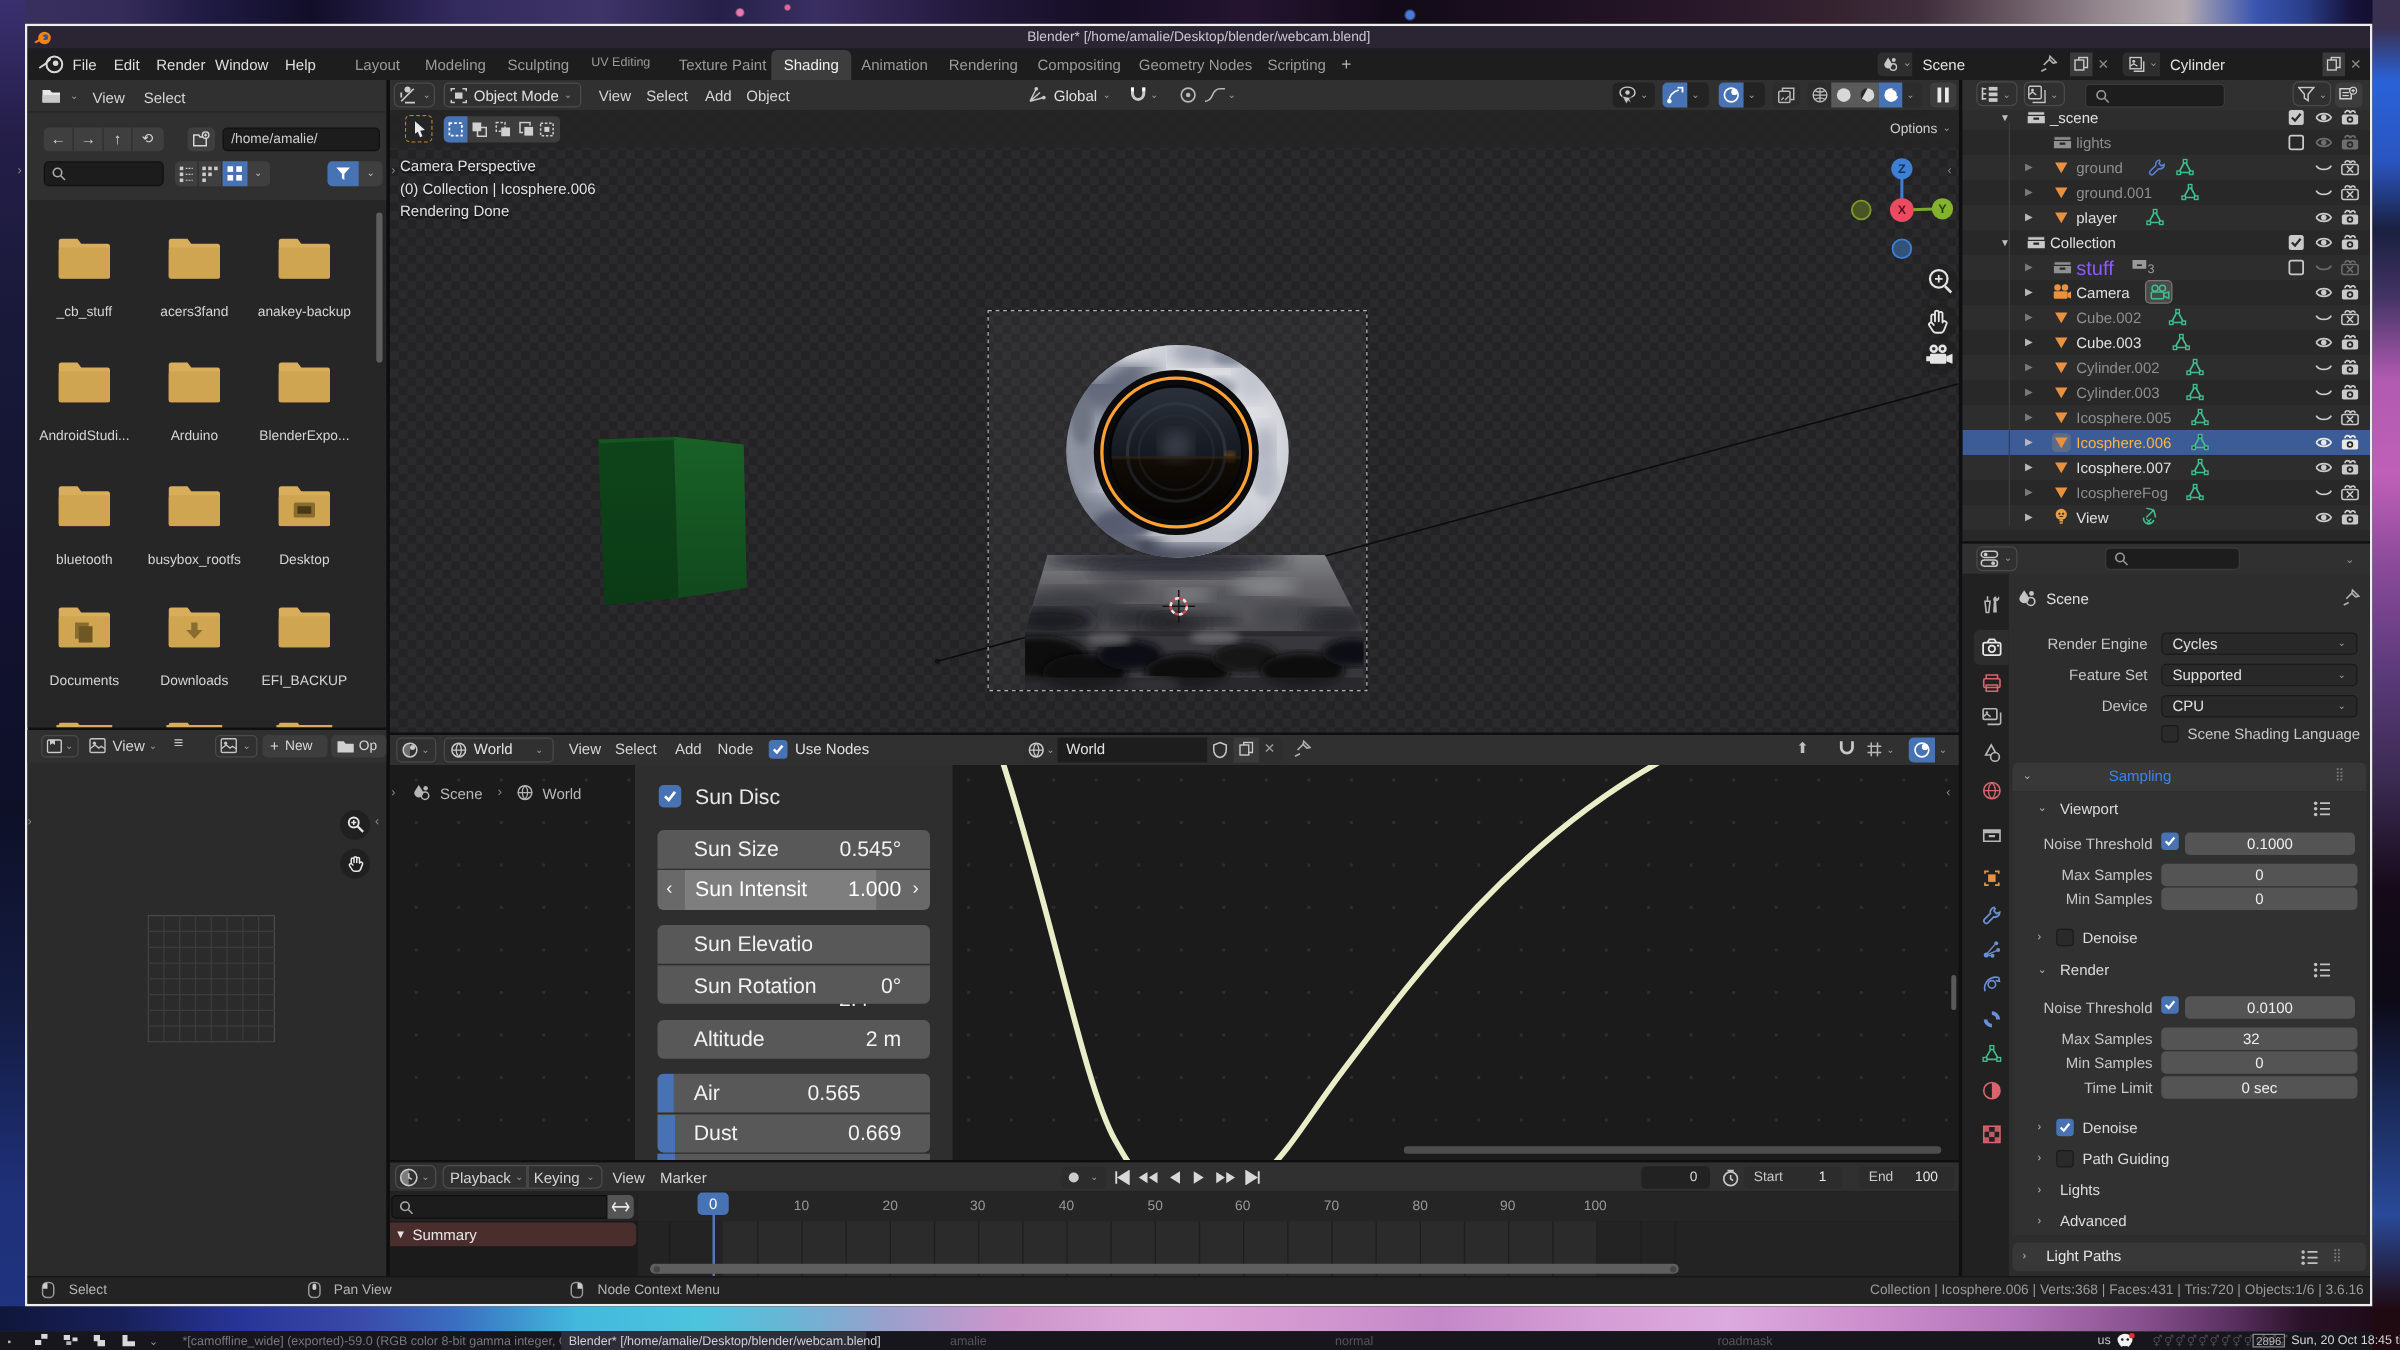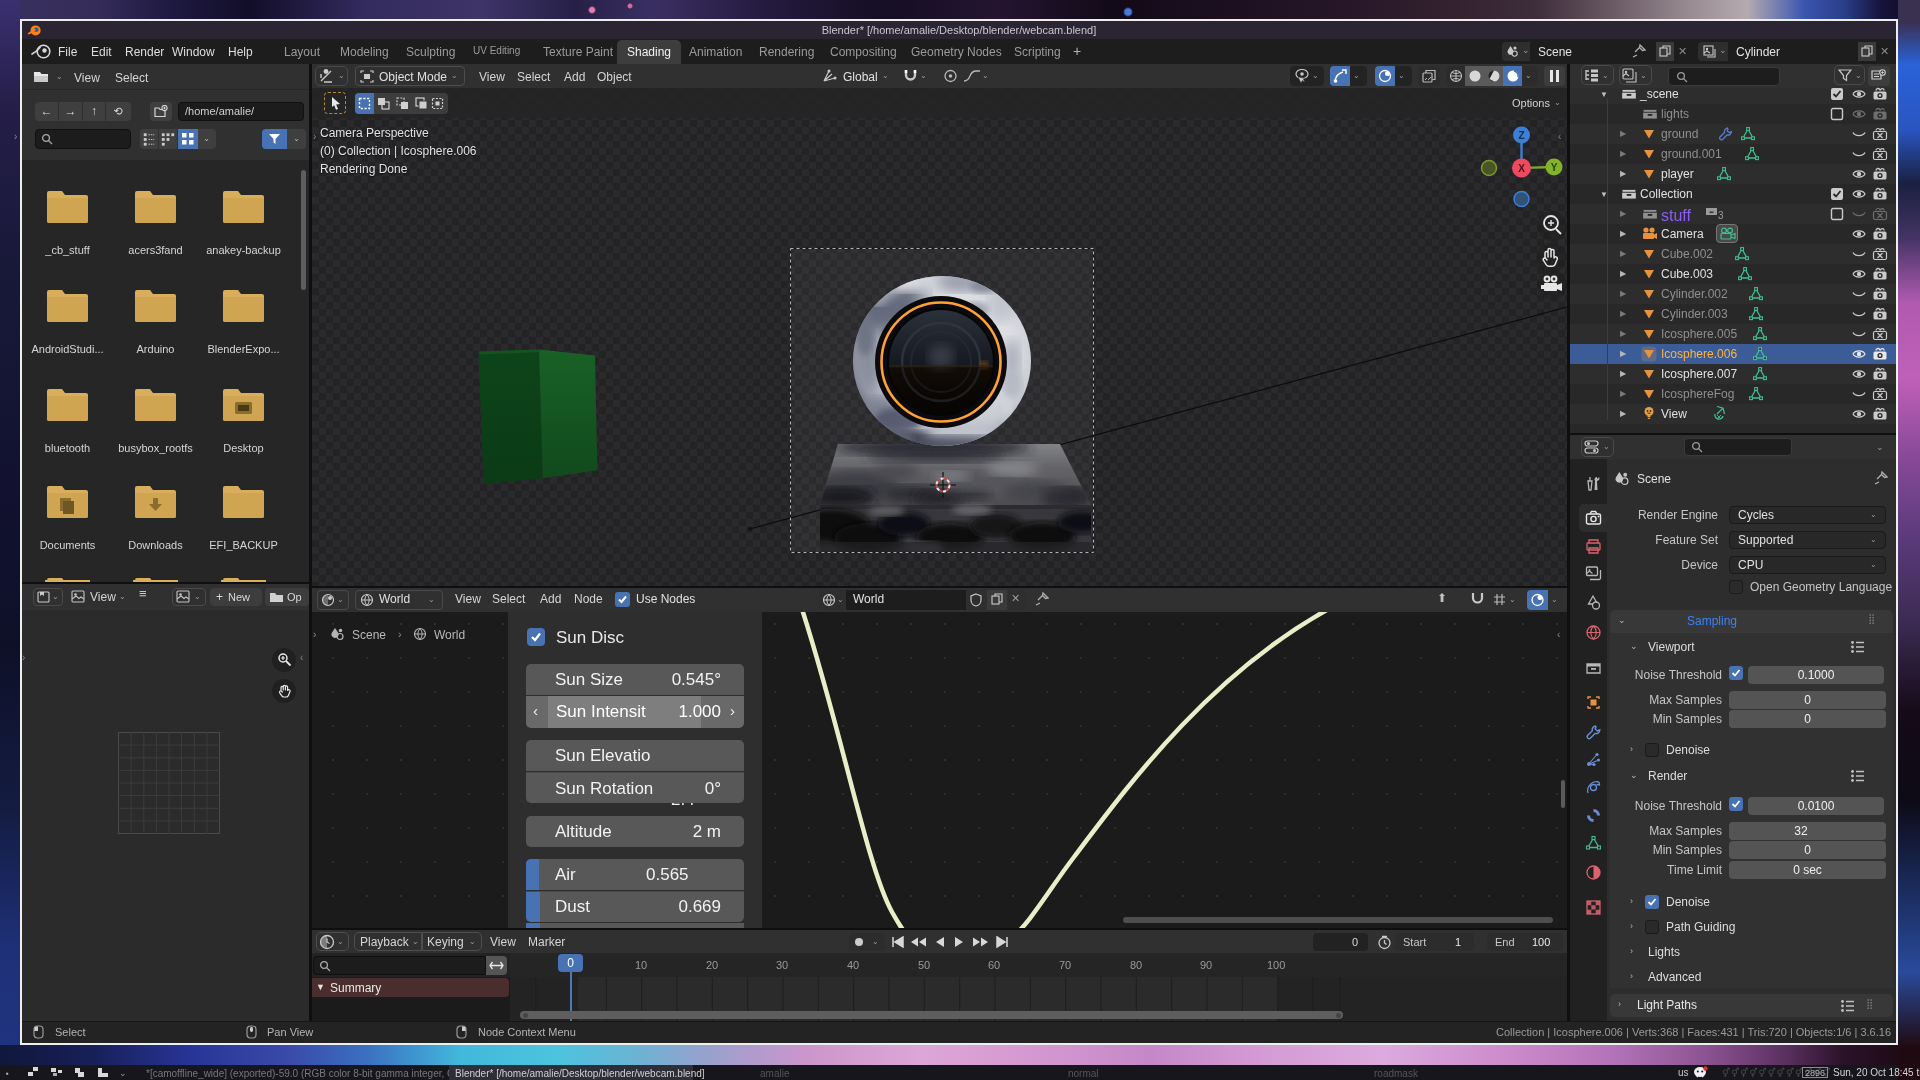--- a/index.html
+++ b/index.html
@@ -1315,21 +1315,21 @@
 <div class="t" style="left:1870px;top:510px;color:#9a9a9a;font-size:8px">⌄</div>
 <div class="t" style="left:1518px;top:533px;width:200px;text-align:right;color:#c6c6c6;font-size:12px">Feature Set</div>
 <div class="abs" style="left:1729px;top:531px;width:157px;height:18px;background:#282828;border-radius:4px;border:1px solid #1a1a1a"></div>
 <div class="t" style="left:1738px;top:533px;color:#e0e0e0;font-size:12px">Supported</div>
 <div class="t" style="left:1870px;top:535px;color:#9a9a9a;font-size:8px">⌄</div>
 <div class="t" style="left:1518px;top:558px;width:200px;text-align:right;color:#c6c6c6;font-size:12px">Device</div>
 <div class="abs" style="left:1729px;top:556px;width:157px;height:18px;background:#282828;border-radius:4px;border:1px solid #1a1a1a"></div>
 <div class="t" style="left:1738px;top:558px;color:#e0e0e0;font-size:12px">CPU</div>
 <div class="t" style="left:1870px;top:560px;color:#9a9a9a;font-size:8px">⌄</div>
 <div class="abs" style="left:1729px;top:580px;width:14px;height:14px;background:#2a2a2a;border:1px solid #1a1a1a;border-radius:3px"></div>
-<div class="t" style="left:1750px;top:580px;color:#c6c6c6;font-size:12px">Open Geometry Language</div>
+<div class="t" style="left:1750px;top:580px;color:#c6c6c6;font-size:12px">Scene Shading Language</div>
 <div class="abs" style="left:1610px;top:610px;width:283px;height:23px;background:#383838;border-radius:5px 5px 0 0"></div>
 <div class="t" style="left:1618px;top:615px;color:#b8b8b8;font-size:9px">⌄</div>
 <div class="t" style="left:1687px;top:614px;color:#3b82f6;font-size:12px">Sampling</div>
 <div class="t" style="left:1868px;top:613px;color:#7a7a7a;font-size:10px;letter-spacing:1px">⣿</div>
 <div class="abs" style="left:1610px;top:633px;width:283px;height:355px;background:#313131"></div>
 <div class="t" style="left:1630px;top:641px;color:#b8b8b8;font-size:9px">⌄</div>
 <div class="t" style="left:1648px;top:640px;color:#dcdcdc;font-size:12px">Viewport</div>
 <svg class="abs" style="left:1850px;top:640px" width="16" height="14" viewBox="0 0 16 14">
     <circle cx="2.5" cy="2.5" r="1.4" fill="#c0c0c0"></circle>
     <circle cx="2.5" cy="7" r="1.4" fill="#c0c0c0"></circle>

